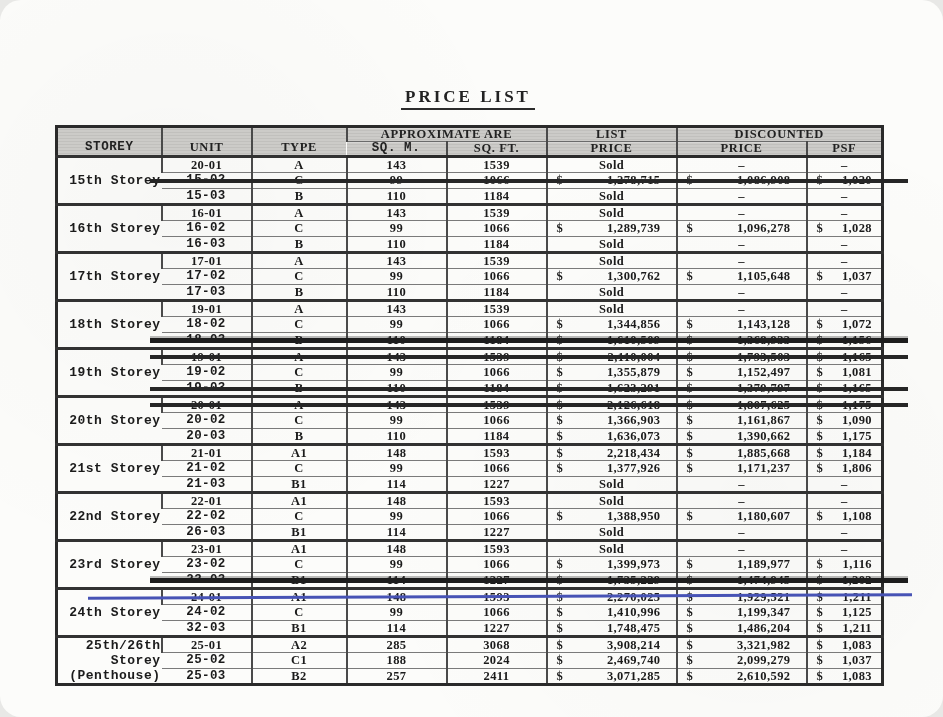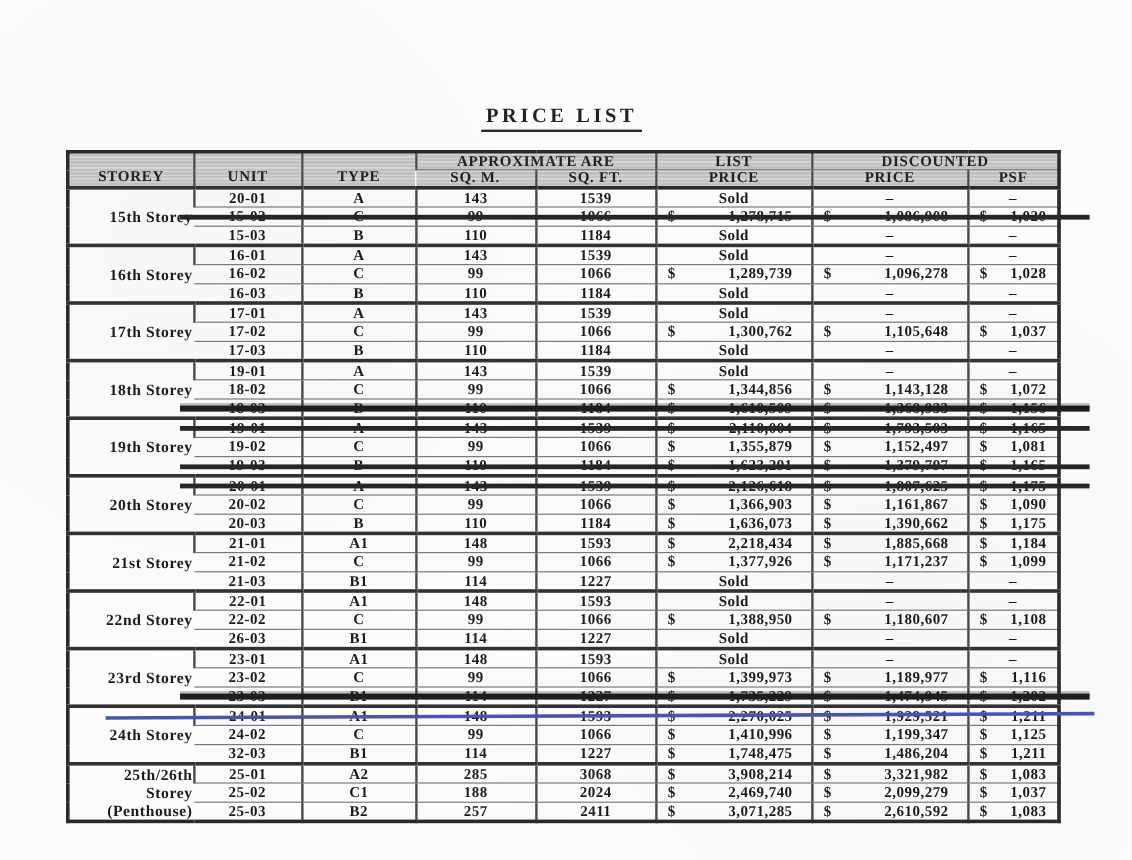--- a/index.html
+++ b/index.html
@@ -3,20 +3,21 @@
 <meta charset="utf-8">
 <style>
   html,body{margin:0;padding:0;background:#e8e8e6;}
   .page{
     position:relative;
     width:943px;height:717px;
     background:#fcfcfa;
     overflow:hidden;
     font-family:"Liberation Serif","DejaVu Serif",serif;
     color:#1b1b1b;
+    border-radius:21px;
   }
   
   .page::before{
     content:"";position:absolute;inset:0;pointer-events:none;
     background:
       radial-gradient(circle at 18% 30%, rgba(0,0,0,0.02), transparent 40%),
       radial-gradient(circle at 80% 70%, rgba(0,0,0,0.02), transparent 45%);
   }
   .title-wrap{
     position:absolute;left:55px;top:87px;width:826px;
@@ -36,21 +37,21 @@
     font-weight:bold;
   }
   thead tr{height:15px;}
   tbody tr{height:16px;}
   th,td{
     padding:0;margin:0;
     border-left:2px solid #4a4a4a;
     font-size:12.5px;line-height:1;
     white-space:nowrap;overflow:hidden;
   }
-  th:first-child,td:first-child{border-left:none;}
+  th:first-child,td:first-child{border-left:none;font-family:Liberation Mono, monospace;}
   thead th{
     background:#c7c6c3;
     background-image:repeating-linear-gradient(0deg, rgba(255,255,255,0.28) 0 1px, rgba(0,0,0,0.03) 1px 3px);
     text-align:center;
     letter-spacing:0.6px;
     color:#222;
     margin-top:12px;
   }
   thead tr:first-child th{border-bottom:1px solid #6b6b6b;}
   thead th[rowspan]{vertical-align:bottom;padding-bottom:2px;border-bottom:none;}
@@ -497,21 +498,21 @@
           </td>
           <td class="money">
             <span class="money-inner">
               <span>$</span>
               <span>1,171,237</span>
             </span>
           </td>
           <td class="money">
             <span class="money-inner psf">
               <span>$</span>
-              <span>1,099</span>
+              <span>1,806</span>
             </span>
           </td>
         </tr>
         <tr>
           <td>21-03</td>
           <td>B1</td>
           <td>114</td>
           <td>1227</td>
           <td>Sold</td>
           <td>–</td>

